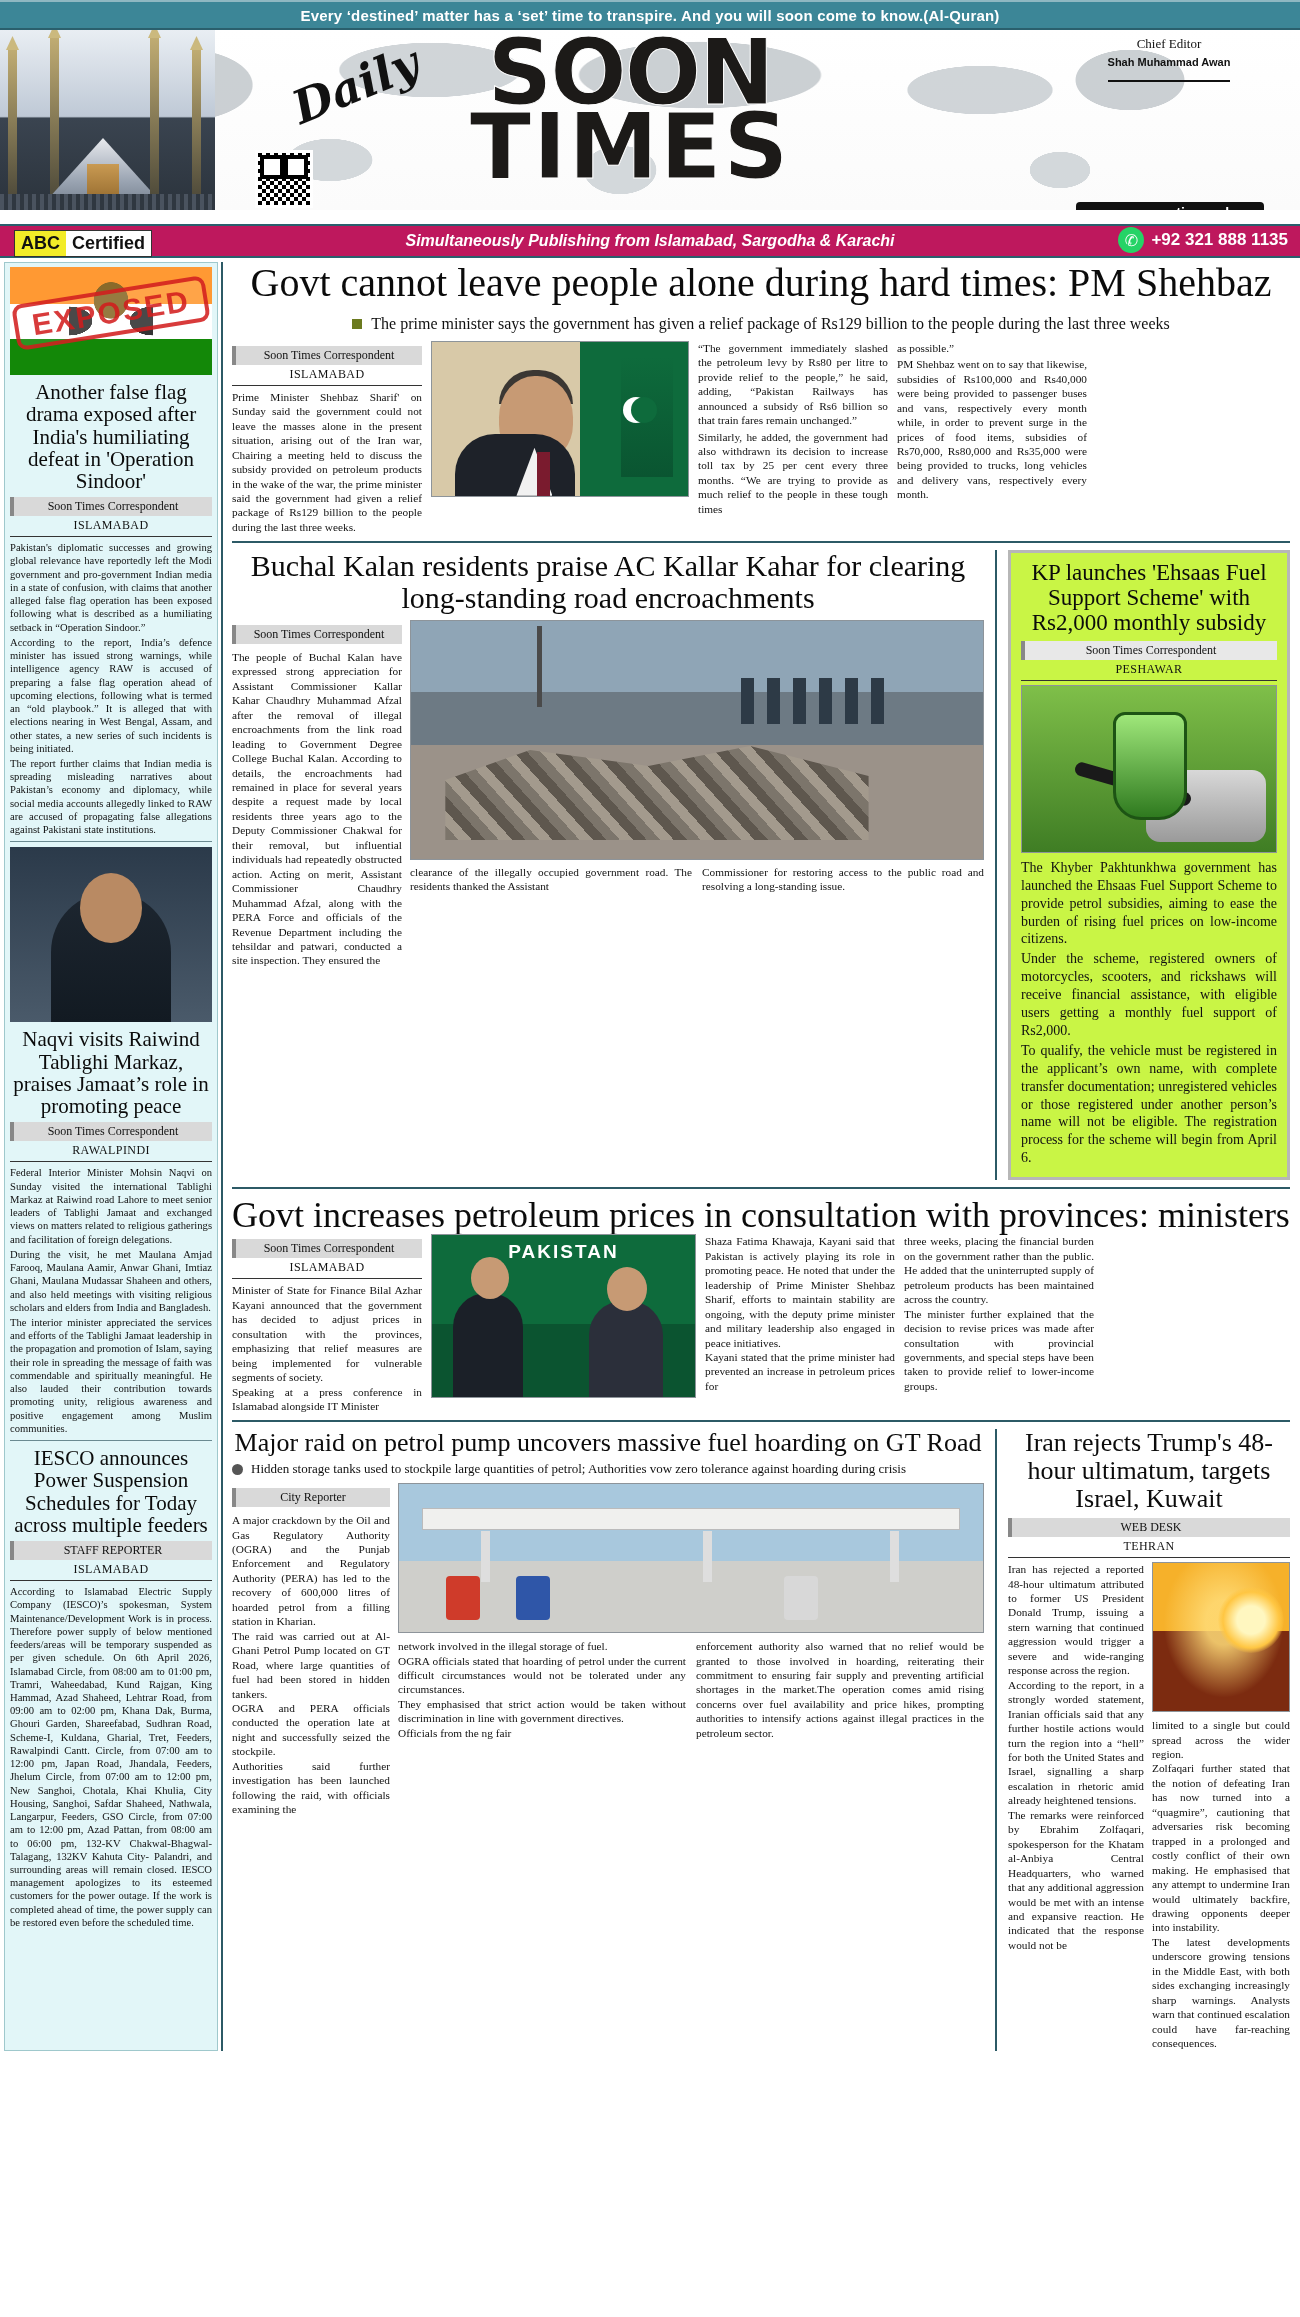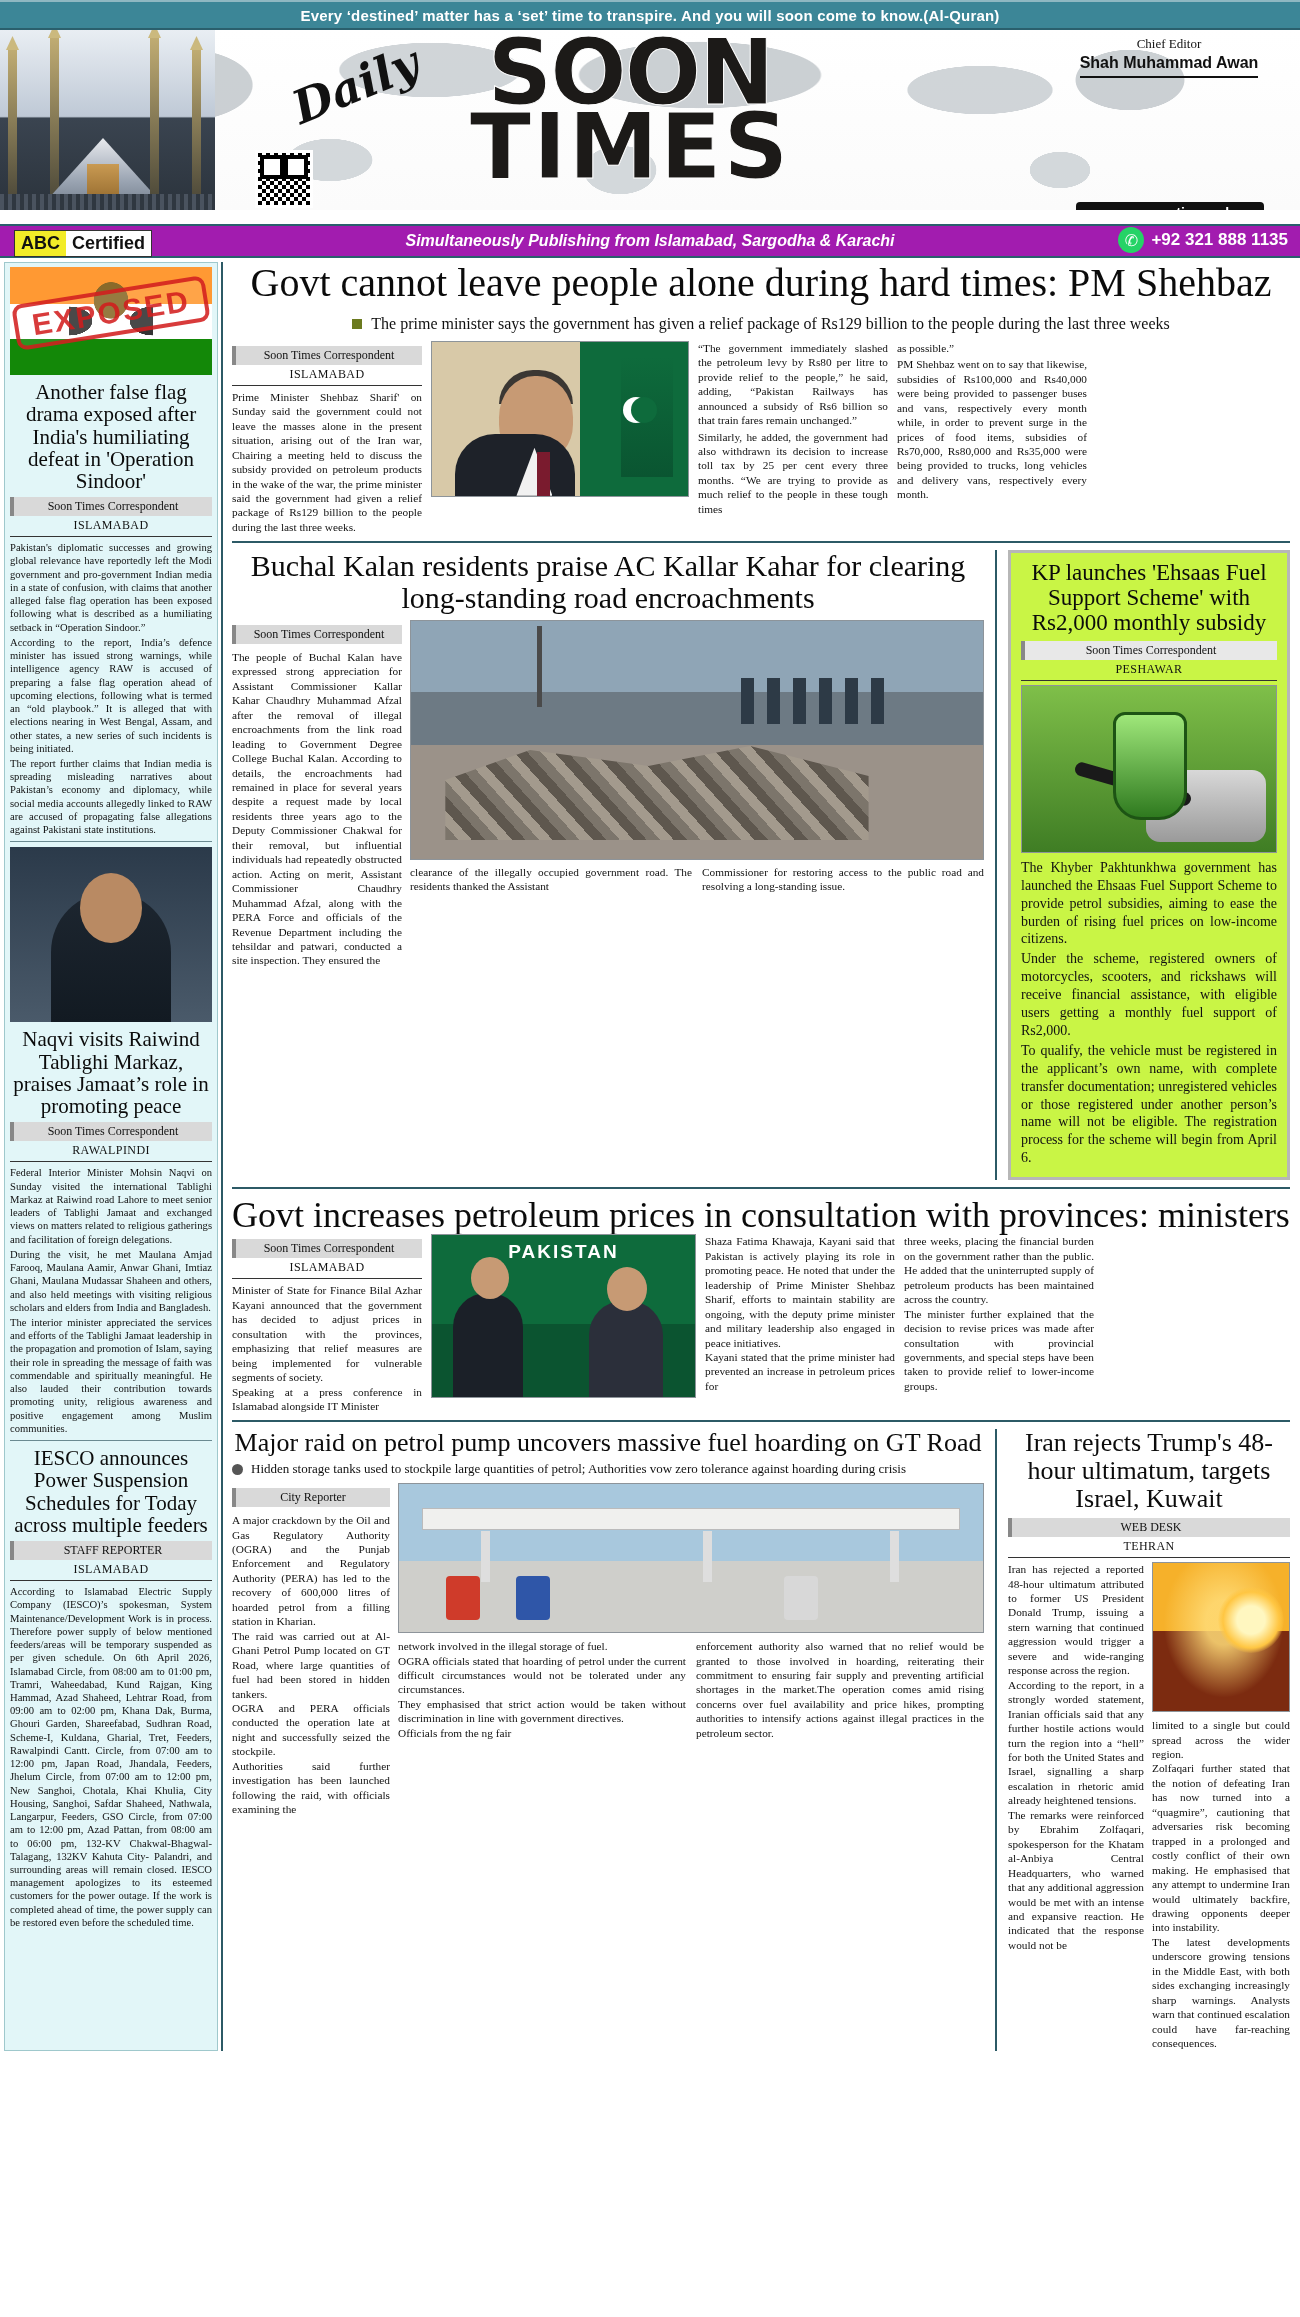--- a/index.html
+++ b/index.html
@@ -93,41 +93,41 @@
   }
   .qr:before{ left:2px; top:2px; }
   .qr:after{ right:2px; top:2px; }
 
   .editor {
     position: absolute; right: 16px; top: 6px; width: 230px; text-align: center;
   }
   .editor .lbl { font-size: 13px; font-family: "Liberation Serif", serif; }
   .editor .name {
     font-family: "Liberation Sans", sans-serif; font-weight: bold;
-    font-size: 16px; border-bottom: 2px solid #111; display: inline-block;
-    padding-bottom: 4px; margin-top: 2px;
+    font-size: 11px; border-bottom: 2px solid #111; display: inline-block;
+    padding-bottom: 12px; margin-top: 2px;
   }
   .datebox {
     position: absolute; right: 30px; top: 48px; width: 200px;
     border: 2px solid #111; border-radius: 12px; background: rgba(255,255,255,.82);
     text-align: center; padding: 5px 2px 6px;
     font-weight: bold; font-size: 17px; line-height: 1.28;
     font-family: "Liberation Serif", serif;
   }
   .weburl {
     position: absolute; right: 36px; top: 172px; width: 188px;
     background: #111; color: #fff; text-align: center;
     font-family: "Liberation Sans", sans-serif; font-weight: bold; font-size: 14px;
     border-radius: 4px; padding: 3px 0; z-index: 6;
   }
 
   
   .info-strip {
     position: relative; height: 34px; margin-top: 14px;
-    background: #a21caf; border-top: 2px solid #2a5f6d; border-bottom: 2px solid #2a5f6d;
+    background: #be185d; border-top: 2px solid #2a5f6d; border-bottom: 2px solid #2a5f6d;
     display: flex; align-items: center; justify-content: center;
   }
   .info-strip .tag {
     color: #fff; font-size: 16px; font-family: "Liberation Sans", sans-serif;
     font-style: italic; font-weight: 600;
   }
   .abc {
     position: absolute; left: 14px; top: 4px;
     display: flex; align-items: center; font-family: "Liberation Sans", sans-serif;
     font-weight: bold; font-size: 18px; border: 1px solid #333;

